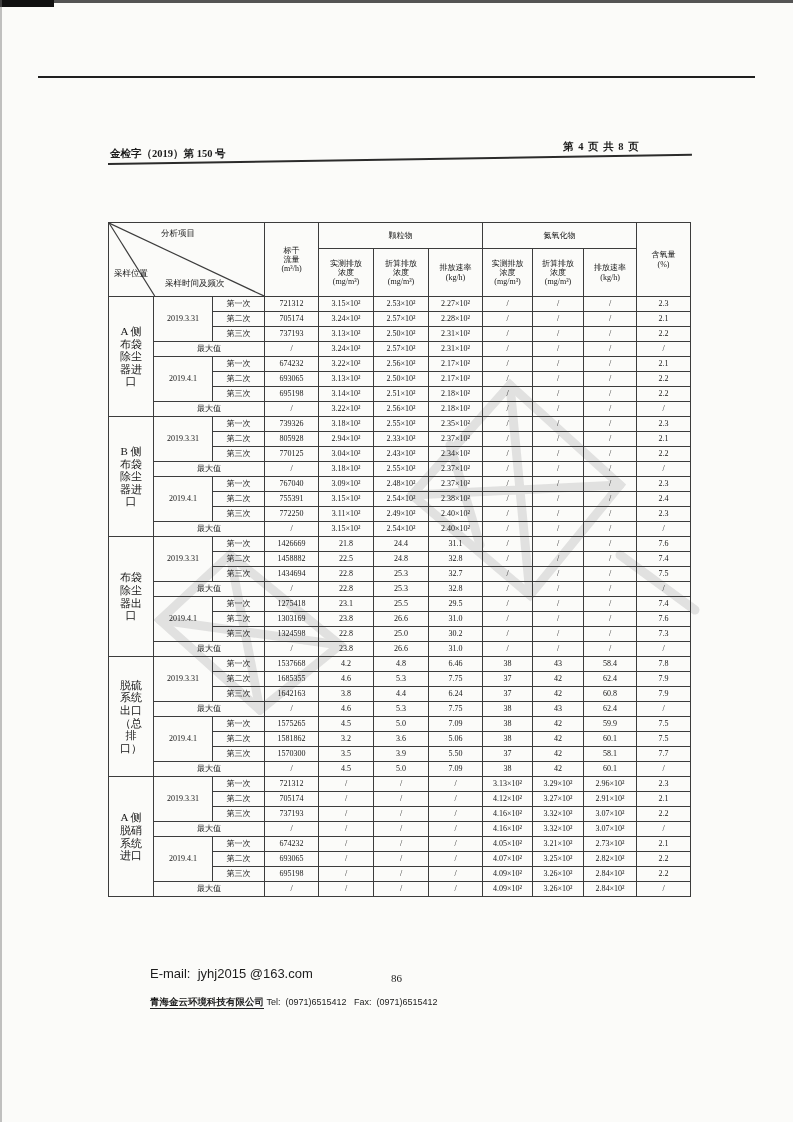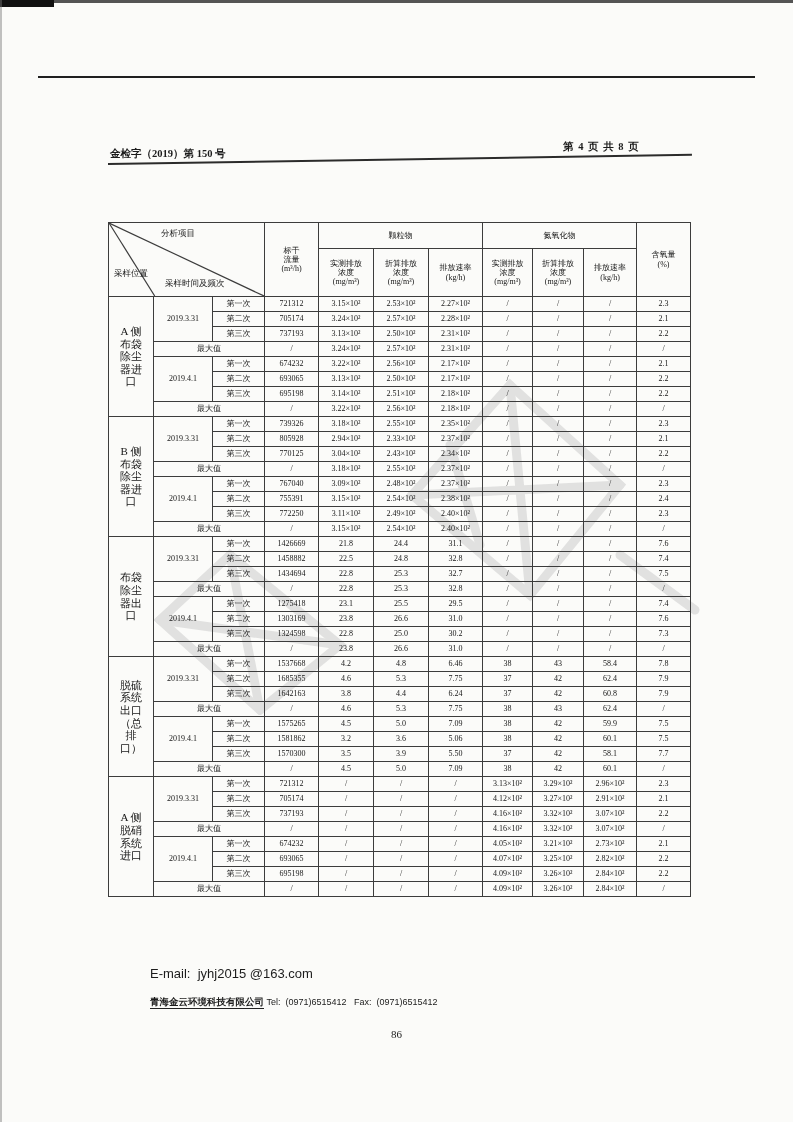--- a/index.html
+++ b/index.html
@@ -46,21 +46,21 @@
   .corner .lbl-top{left:52px;top:6px;}
   .corner .lbl-left{left:5px;top:46px;}
   .corner .lbl-bottom{left:56px;top:56px;}
 
   .watermark{position:absolute;left:150px;top:355px;width:560px;height:360px;pointer-events:none;opacity:.5;}
 
   .footer{position:absolute;left:150px;top:996px;font-size:9.5px;white-space:nowrap;}
   .footer .company{font-weight:bold;border-bottom:1px solid #222;padding-bottom:1px;}
   .footer .contact{font-family:"Liberation Sans","DejaVu Sans",sans-serif;font-size:9px;}
   .footer-line2{position:absolute;left:150px;top:966px;font-size:13px;font-family:Liberation Sans, sans-serif;}
-  .page-number{position:absolute;left:0;top:1028px;width:793px;text-align:center;font-size:11px;}
+  .page-number{position:absolute;left:0;top:972px;width:793px;text-align:center;font-size:11px;}
 </style>
 </head>
 <body>
 
 <div class="page">
 
   <div class="scan-top"></div>
   <div class="scan-top-blob"></div>
   <div class="scan-left"></div>
 

